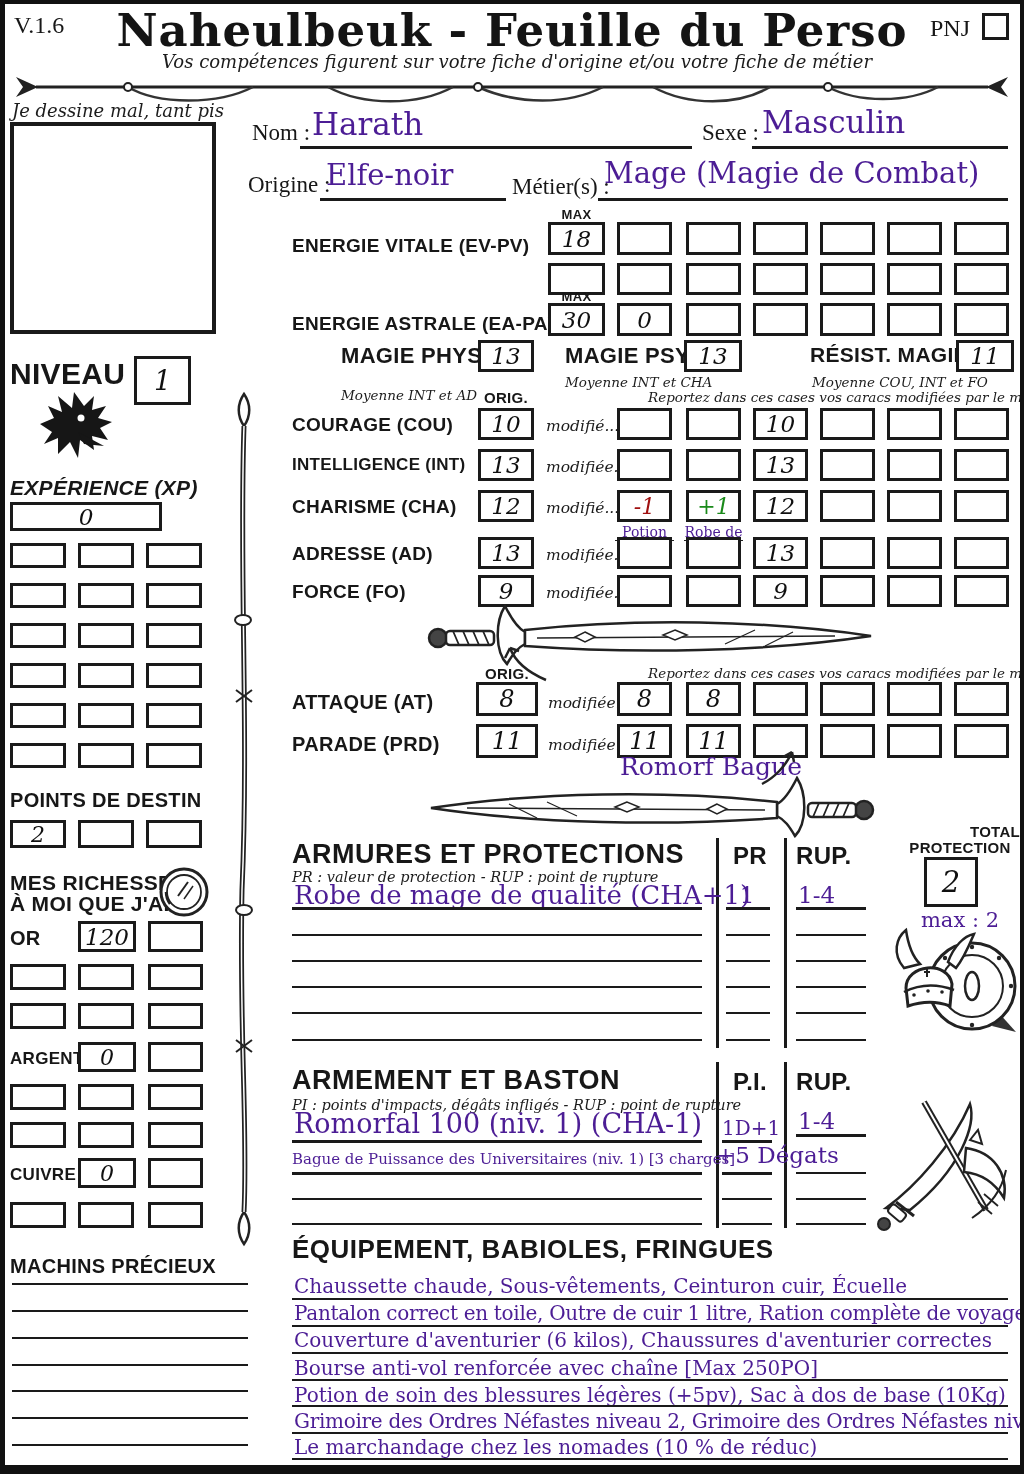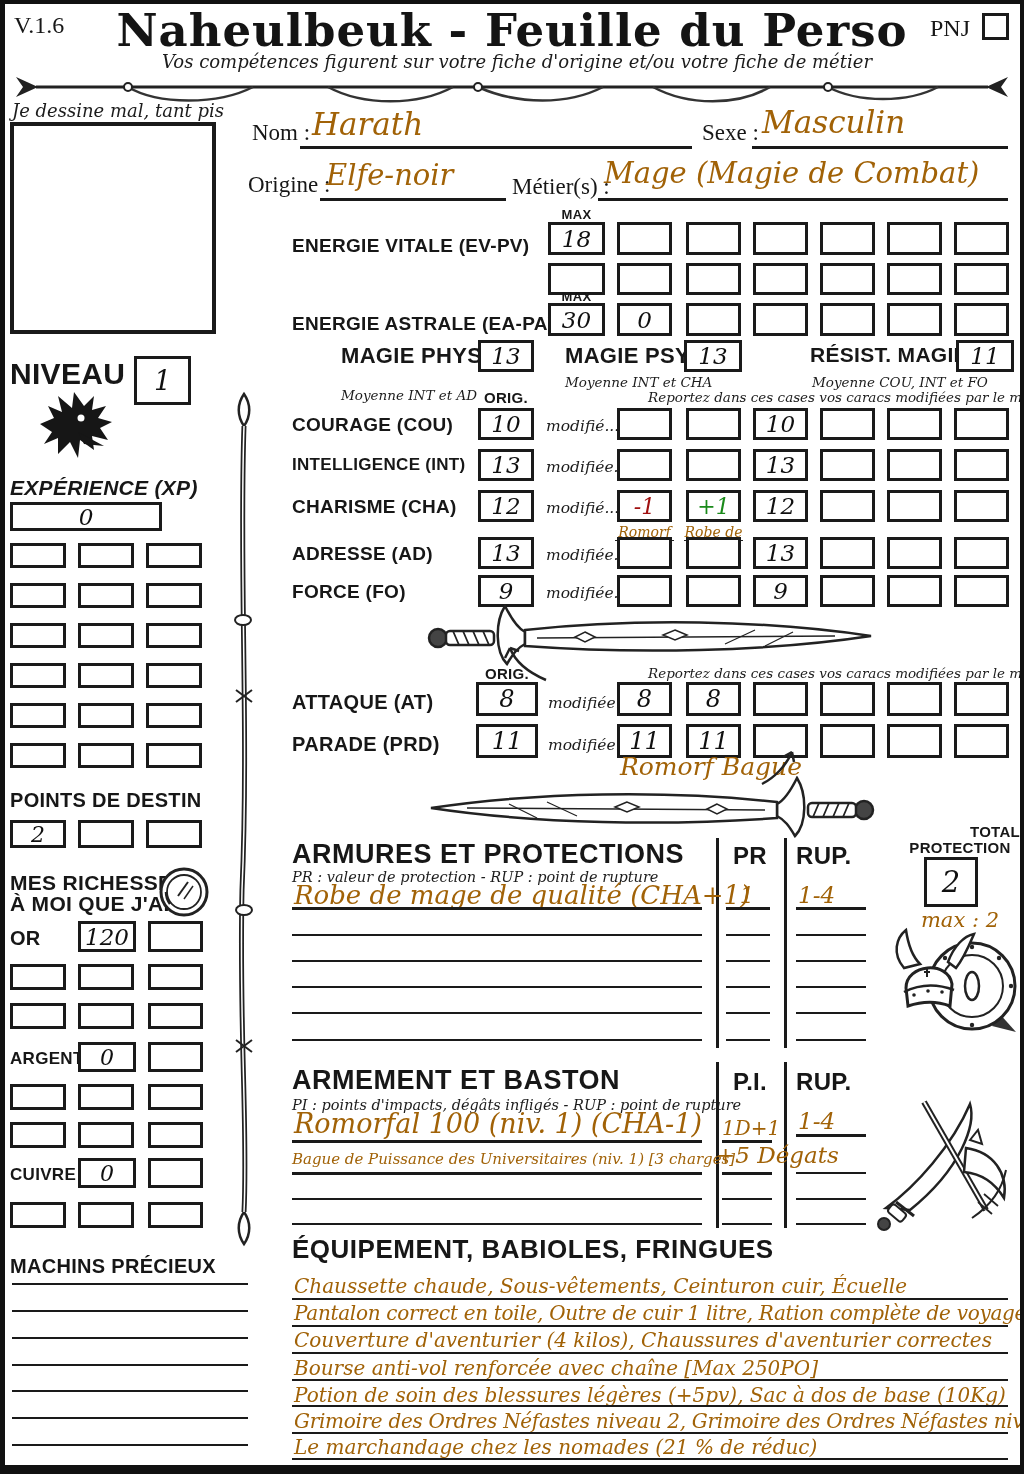--- a/index.html
+++ b/index.html
@@ -7,21 +7,21 @@
         font-family:"Liberation Sans",sans-serif;}
   .frame{position:absolute;inset:0;border:4px solid #111;border-bottom-width:9px;border-left-width:5px;pointer-events:none;z-index:40;}
   .abs{position:absolute;}
   .bx{position:absolute;box-sizing:border-box;border:3px solid #1a1a1a;background:#fff;
       display:flex;align-items:center;justify-content:center;
       font-family:"DejaVu Serif",serif;font-style:italic;color:#101010;white-space:nowrap;}
   .fl{position:absolute;font-family:"Liberation Sans",sans-serif;font-weight:700;color:#171717;
       white-space:nowrap;letter-spacing:.3px;line-height:1.05;}
   .sl{position:absolute;font-family:"Liberation Serif",serif;color:#171717;white-space:nowrap;}
   .sc{position:absolute;font-family:"DejaVu Serif",serif;font-style:italic;color:#1c1c1c;white-space:nowrap;}
-  .hd{position:absolute;font-family:"DejaVu Serif",serif;font-style:italic;color:#a16207;white-space:nowrap;}
+  .hd{position:absolute;font-family:"DejaVu Serif",serif;color:#4c1d95;white-space:nowrap;}
   .ul{position:absolute;border-bottom:3px solid #1a1a1a;}
   .thin{border-bottom-width:2.5px;}
   .vl{position:absolute;width:3px;background:#1a1a1a;}
   .ctr{text-align:center;}
   .neg{color:#a01010;}
   .pos{color:#1a8a1a;}
   .ttl{position:absolute;font-family:"DejaVu Serif",serif;font-weight:700;color:#141414;
        text-align:center;letter-spacing:1px;white-space:nowrap;}
   svg{display:block;}
 </style>
@@ -223,21 +223,21 @@
 
   <div class="fl" style="left:292px;top:497px;font-size:19px;">CHARISME (CHA)</div>
   <div class="bx" style="left:478px;top:490px;width:56px;height:32px;font-size:23px;">12</div>
   <div class="sc" style="left:546px;top:499px;font-size:15.5px;">modifié...</div>
   <div class="bx neg" style="left:617px;top:490px;width:55px;height:32px;font-size:22px;">-1</div>
   <div class="bx pos" style="left:686px;top:490px;width:55px;height:32px;font-size:22px;">+1</div>
   <div class="bx" style="left:753px;top:490px;width:55px;height:32px;font-size:23px;">12</div>
   <div class="bx" style="left:820px;top:490px;width:55px;height:32px;"></div>
   <div class="bx" style="left:887px;top:490px;width:55px;height:32px;"></div>
   <div class="bx" style="left:954px;top:490px;width:55px;height:32px;"></div>
-  <div class="hd ctr" style="left:615px;top:524px;width:59px;font-size:14px;border-bottom:1.5px solid #222;">Romorf</div>
+  <div class="hd ctr" style="left:615px;top:524px;width:59px;font-size:14px;border-bottom:1.5px solid #222;">Potion</div>
   <div class="hd ctr" style="left:684px;top:524px;width:59px;font-size:14px;border-bottom:1.5px solid #222;">Robe de</div>
 
   <div class="fl" style="left:292px;top:544px;font-size:19px;">ADRESSE (AD)</div>
   <div class="bx" style="left:478px;top:537px;width:56px;height:32px;font-size:23px;">13</div>
   <div class="sc" style="left:546px;top:546px;font-size:15.5px;">modifiée...</div>
   <div class="bx" style="left:617px;top:537px;width:55px;height:32px;"></div>
   <div class="bx" style="left:686px;top:537px;width:55px;height:32px;"></div>
   <div class="bx" style="left:753px;top:537px;width:55px;height:32px;font-size:23px;">13</div>
   <div class="bx" style="left:820px;top:537px;width:55px;height:32px;"></div>
   <div class="bx" style="left:887px;top:537px;width:55px;height:32px;"></div>
@@ -408,23 +408,23 @@
     <path d="M106,128 C124,116 136,100 140,80" fill="none" stroke="#222" stroke-width="2"></path>
     <path d="M112,112 L126,124 M118,104 L132,116" stroke="#222" stroke-width="1.8"></path>
   </svg>
 
   <div class="fl" style="left:292px;top:1236px;font-size:26px;letter-spacing:.5px;">ÉQUIPEMENT, BABIOLES, FRINGUES</div>
 
   <div class="hd" style="left:294px;top:1274px;font-size:20px;">Chaussette chaude, Sous-vêtements, Ceinturon cuir, Écuelle</div>
   <div class="ul thin" style="left:292px;top:1298px;width:716px;"></div>
   <div class="hd" style="left:294px;top:1301px;font-size:20px;letter-spacing:-0.3px;">Pantalon correct en toile, Outre de cuir 1 litre, Ration complète de voyage</div>
   <div class="ul thin" style="left:292px;top:1325px;width:716px;"></div>
-  <div class="hd" style="left:294px;top:1328px;font-size:20px;">Couverture d'aventurier (4 kilos), Chaussures d'aventurier correctes</div>
+  <div class="hd" style="left:294px;top:1328px;font-size:20px;">Couverture d'aventurier (6 kilos), Chaussures d'aventurier correctes</div>
   <div class="ul thin" style="left:292px;top:1352px;width:716px;"></div>
   <div class="hd" style="left:294px;top:1356px;font-size:20px;">Bourse anti-vol renforcée avec chaîne [Max 250PO]</div>
   <div class="ul thin" style="left:292px;top:1379px;width:716px;"></div>
   <div class="hd" style="left:294px;top:1383px;font-size:20px;">Potion de soin des blessures légères (+5pv), Sac à dos de base (10Kg)</div>
   <div class="ul thin" style="left:292px;top:1405px;width:716px;"></div>
   <div class="hd" style="left:294px;top:1409px;font-size:20px;letter-spacing:-0.3px;">Grimoire des Ordres Néfastes niveau 2, Grimoire des Ordres Néfastes niveau 1</div>
   <div class="ul thin" style="left:292px;top:1432px;width:716px;"></div>
-  <div class="hd" style="left:294px;top:1435px;font-size:20px;">Le marchandage chez les nomades (21 % de réduc)</div>
+  <div class="hd" style="left:294px;top:1435px;font-size:20px;">Le marchandage chez les nomades (10 % de réduc)</div>
   <div class="ul thin" style="left:292px;top:1458px;width:716px;"></div>
 </div>
 
 </body></html>

